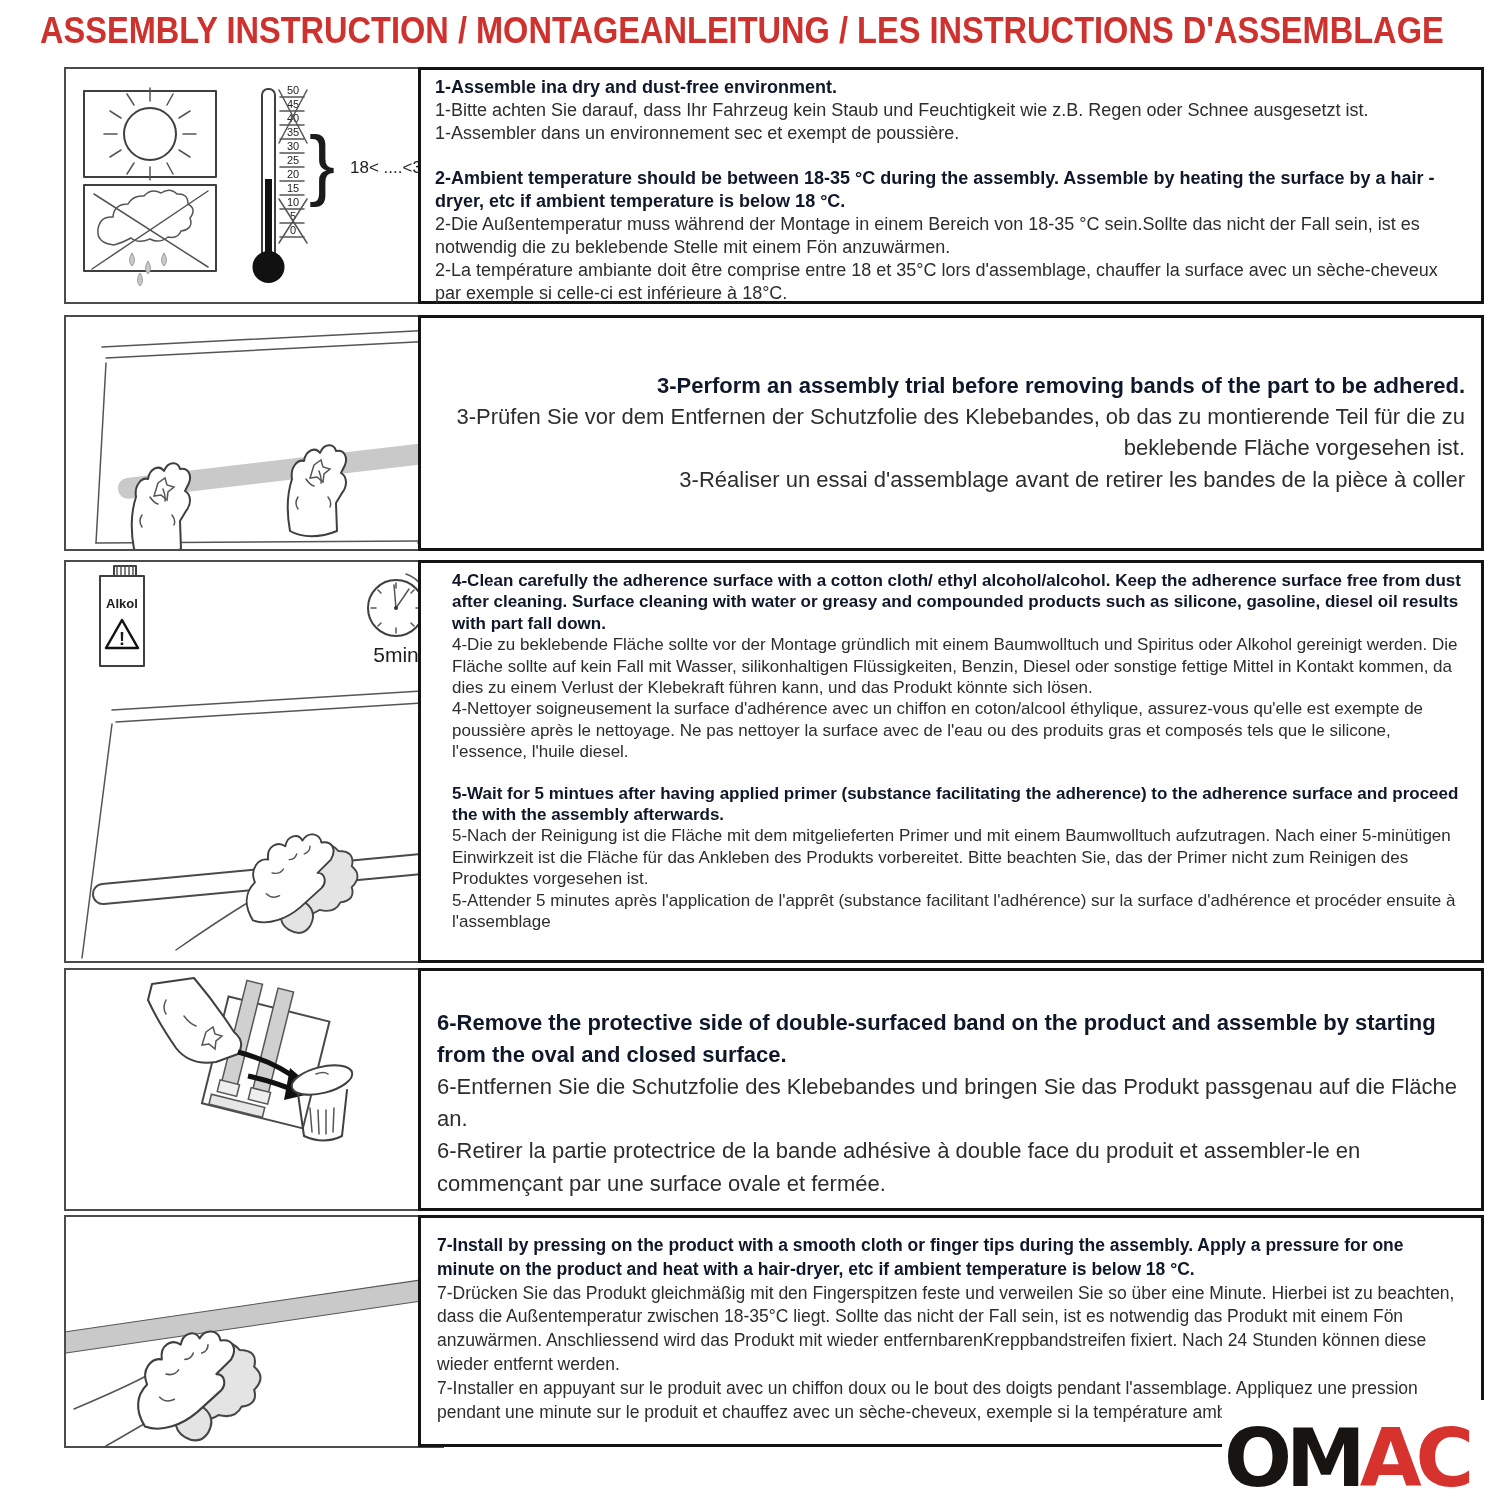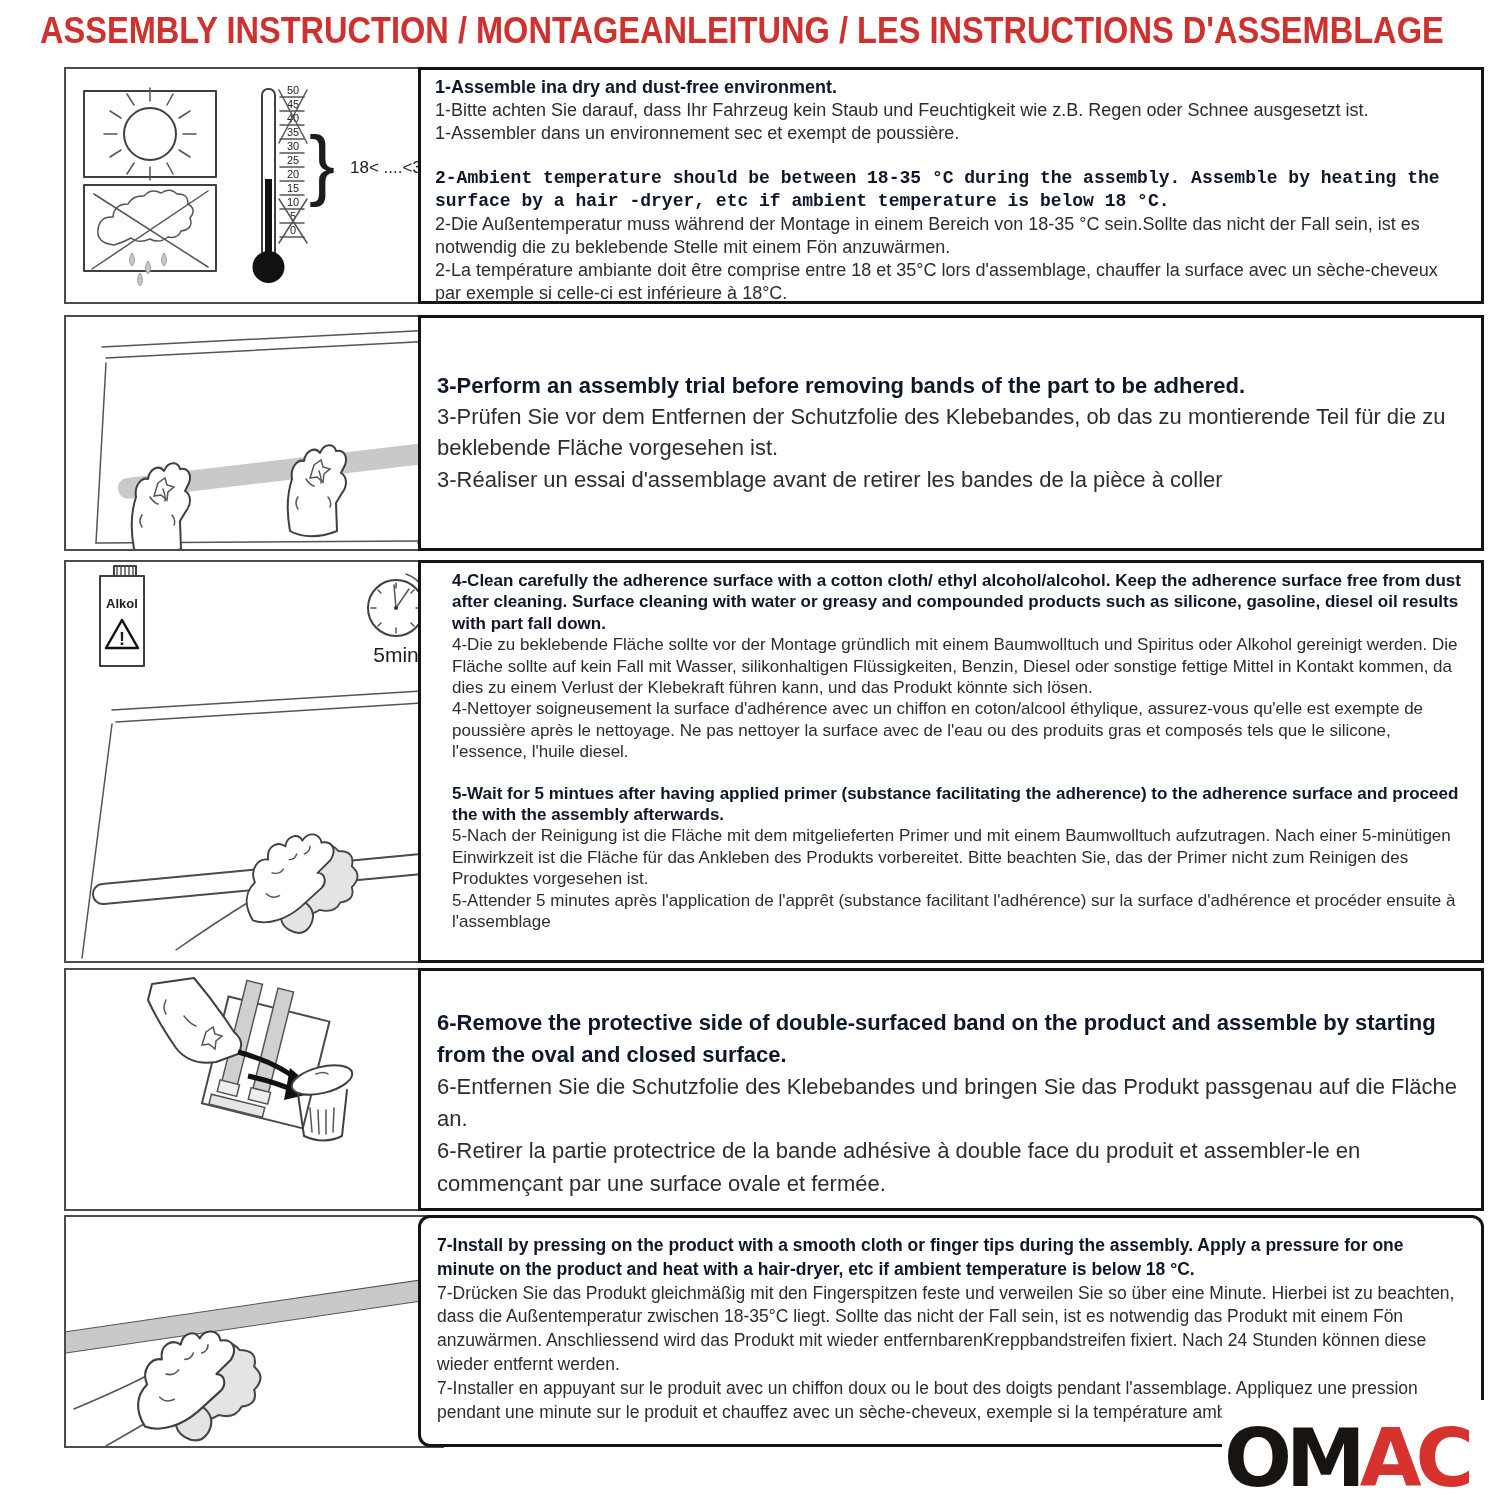--- a/index.html
+++ b/index.html
@@ -13,21 +13,21 @@
         border:2px solid #4c4c4c;background:#fff;margin-left:36px;}
   .tbox{position:absolute;left:418px;width:1066px;box-sizing:border-box;
         border:3px solid #141414;background:#fff;}
   .tbox p{margin:0;}
   .b{font-weight:bold;color:#0f172a;}
   .r1 .tbox{font-size:18px;line-height:1.28;padding:6px 14px;}
   .r2 .tbox{font-size:22px;line-height:1.42;padding:52px 16px 0 16px;}
   .r3 .tbox{font-size:17px;line-height:1.26;padding:7px 14px;}
   .r4 .tbox{font-size:22px;line-height:1.46;padding:36px 16px 0 16px;}
   .r5 .tbox{font-size:17.5px;line-height:1.36;padding:16px 16px 0 16px;}
-  .mt1{margin-top:22px !important;font-family:Liberation Mono, monospace;}
+  .mt1{margin-top:22px !important;}
   .mt3{margin-top:20px !important;}
   svg{display:block;}
   .lineart{stroke:#3f3f3f;stroke-width:2;fill:none;stroke-linecap:round;stroke-linejoin:round;}
   .thin{stroke:#555;stroke-width:1.5;fill:none;stroke-linecap:round;}
   .handfill{fill:#ffffff;stroke:#3f3f3f;stroke-width:2;stroke-linejoin:round;}
   .clothfill{fill:#e4e4e4;stroke:#474747;stroke-width:2;stroke-linejoin:round;}
   .stripfill{fill:#c9c9c9;}
   .svgtext{font-family:"Liberation Sans","DejaVu Sans",sans-serif;fill:#1c1c1c;}
   #logo-wrap{position:absolute;left:1222px;top:1400px;width:278px;height:100px;
              background:#fff;display:flex;align-items:flex-end;justify-content:flex-end;}
@@ -132,21 +132,21 @@
     <div class="tbox" style="top:0;height:237px;">
       <p class="b">1-Assemble ina dry and dust-free environment.</p>
       <p>1-Bitte achten Sie darauf, dass Ihr Fahrzeug kein Staub und Feuchtigkeit wie z.B. Regen oder Schnee ausgesetzt ist.</p>
       <p>1-Assembler dans un environnement sec et exempt de poussière.</p>
       <p class="b mt1">2-Ambient temperature should be between 18-35 °C  during the assembly. Assemble by heating the surface by a hair -dryer, etc if ambient temperature is below 18 °C.</p>
       <p>2-Die Außentemperatur muss während der Montage in einem Bereich von 18-35 °C  sein.Sollte das nicht der Fall sein, ist es notwendig die zu beklebende Stelle mit einem Fön anzuwärmen.</p>
       <p>2-La température ambiante doit être comprise entre 18 et 35°C lors d'assemblage, chauffer la surface avec un sèche-cheveux par exemple si celle-ci est inférieure à 18°C.</p>
     </div>
   </div>
 
-  <div class="row r2" style="top:315px;height:236px;">
+  <div class="row r2" style="top:315px;height:236px;text-align:right;">
     <div class="ibox" style="top:0;height:236px;">
       <svg viewBox="0 0 376 232" width="376" height="232">
         <g class="thin">
           <path d="M36,30 L368,13"></path>
           <path d="M40,41 L369,24"></path>
           <path d="M40,46 L30,226"></path>
           <path d="M362,16 L371,140 Q373,192 352,226"></path>
           <path d="M30,226 L352,224"></path>
         </g>
         <rect x="52" y="162" width="318" height="21" rx="10" class="stripfill" transform="rotate(-6.7 52 172)"></rect>
@@ -255,21 +255,21 @@
     <div class="ibox" style="top:0;height:233px;">
       <svg viewBox="0 0 376 229" width="376" height="229">
         <rect x="-10" y="116" width="400" height="21" class="stripfill" stroke="#555" stroke-width="1" transform="rotate(-8.3 -8 126)"></rect>
         <g class="thin">
           <path d="M8,192 Q60,170 82,158"></path>
           <path d="M40,229 Q82,205 106,190"></path>
         </g>
         <use href="#wipe-hand" transform="translate(58,92) scale(1.05)"></use>
       </svg>
     </div>
-    <div class="tbox" style="top:0;height:232px;border-radius:12px;">
+    <div class="tbox" style="top:0;height:232px;">
       <p class="b">7-Install by pressing on the product with a smooth cloth or finger tips during the assembly. Apply a pressure for one minute on the product and heat with a hair-dryer, etc if ambient temperature is below 18 °C.</p>
       <p>7-Drücken Sie das Produkt gleichmäßig mit den Fingerspitzen feste und verweilen Sie so über eine Minute. Hierbei ist zu beachten, dass die Außentemperatur zwischen 18-35°C liegt. Sollte das nicht der Fall sein, ist es notwendig das Produkt mit einem Fön anzuwärmen. Anschliessend wird das Produkt mit wieder entfernbarenKreppbandstreifen fixiert. Nach 24 Stunden können diese wieder entfernt werden.</p>
       <p>7-Installer en appuyant sur le produit avec un chiffon doux ou le bout des doigts pendant l'assemblage. Appliquez une pression pendant une minute sur le produit et chauffez avec un sèche-cheveux, exemple si la température ambiante est inférieure à 18°C</p>
     </div>
   </div>
 
   <div id="logo-wrap">
     <svg viewBox="0 0 276 84" width="276" height="84">
       <text x="0" y="70" font-family="DejaVu Sans, Liberation Sans, sans-serif" font-weight="bold" font-size="80" letter-spacing="-6">
         <tspan fill="#171412">OM</tspan><tspan fill="#d6332f">AC</tspan>

